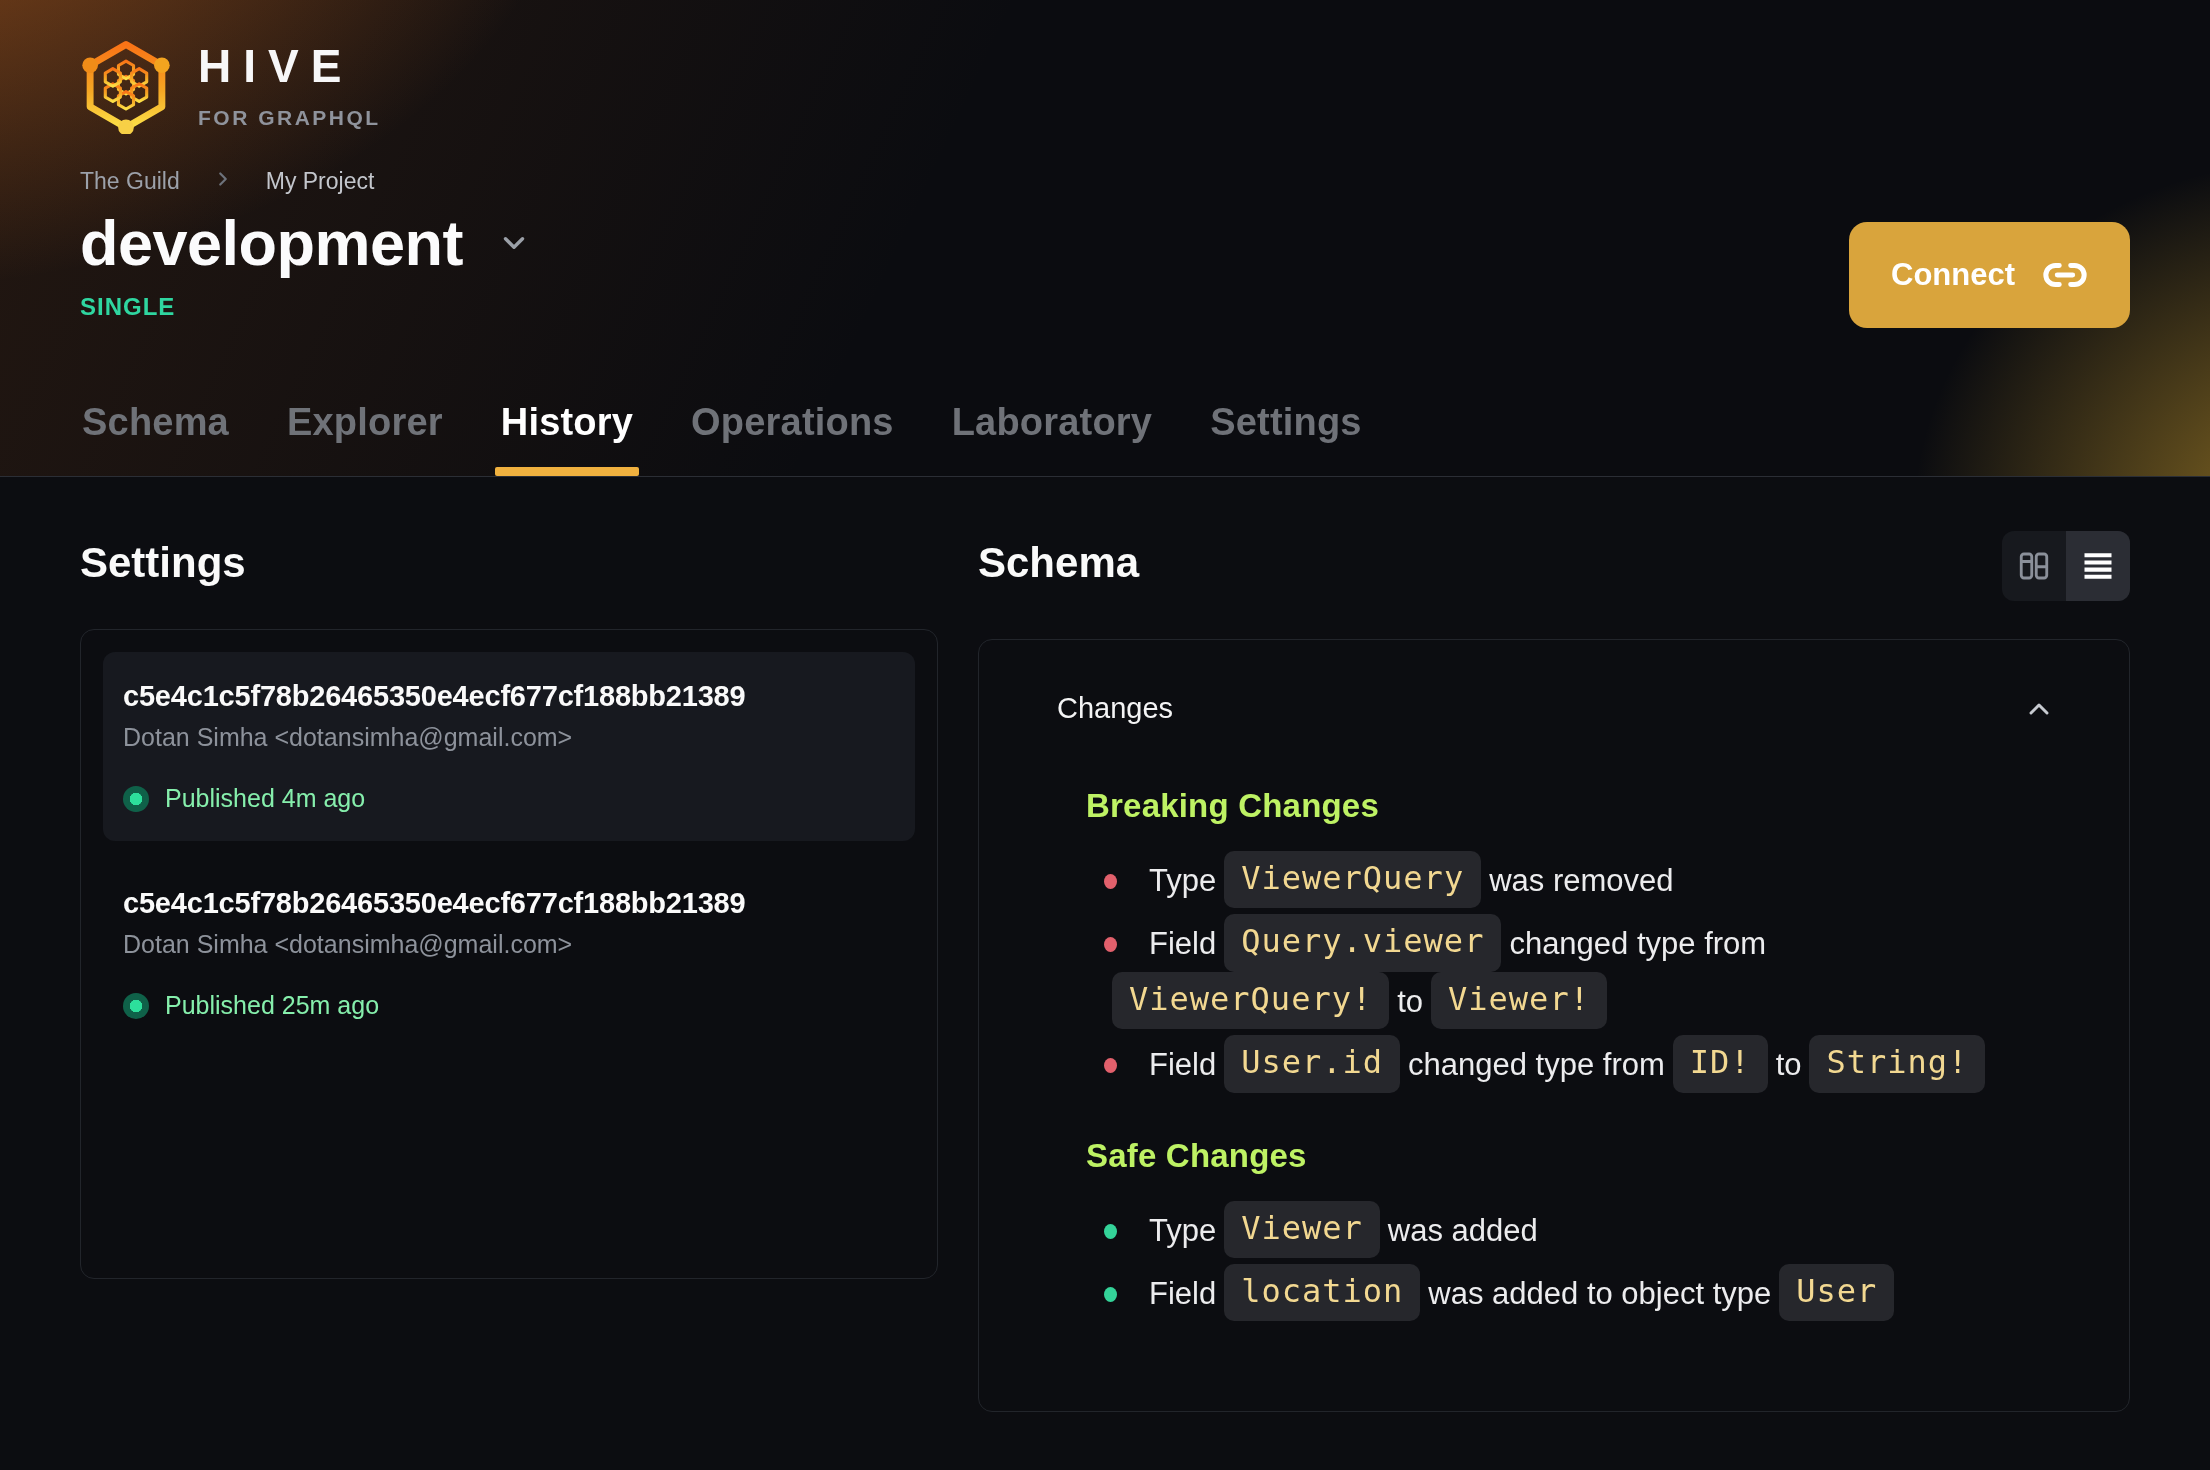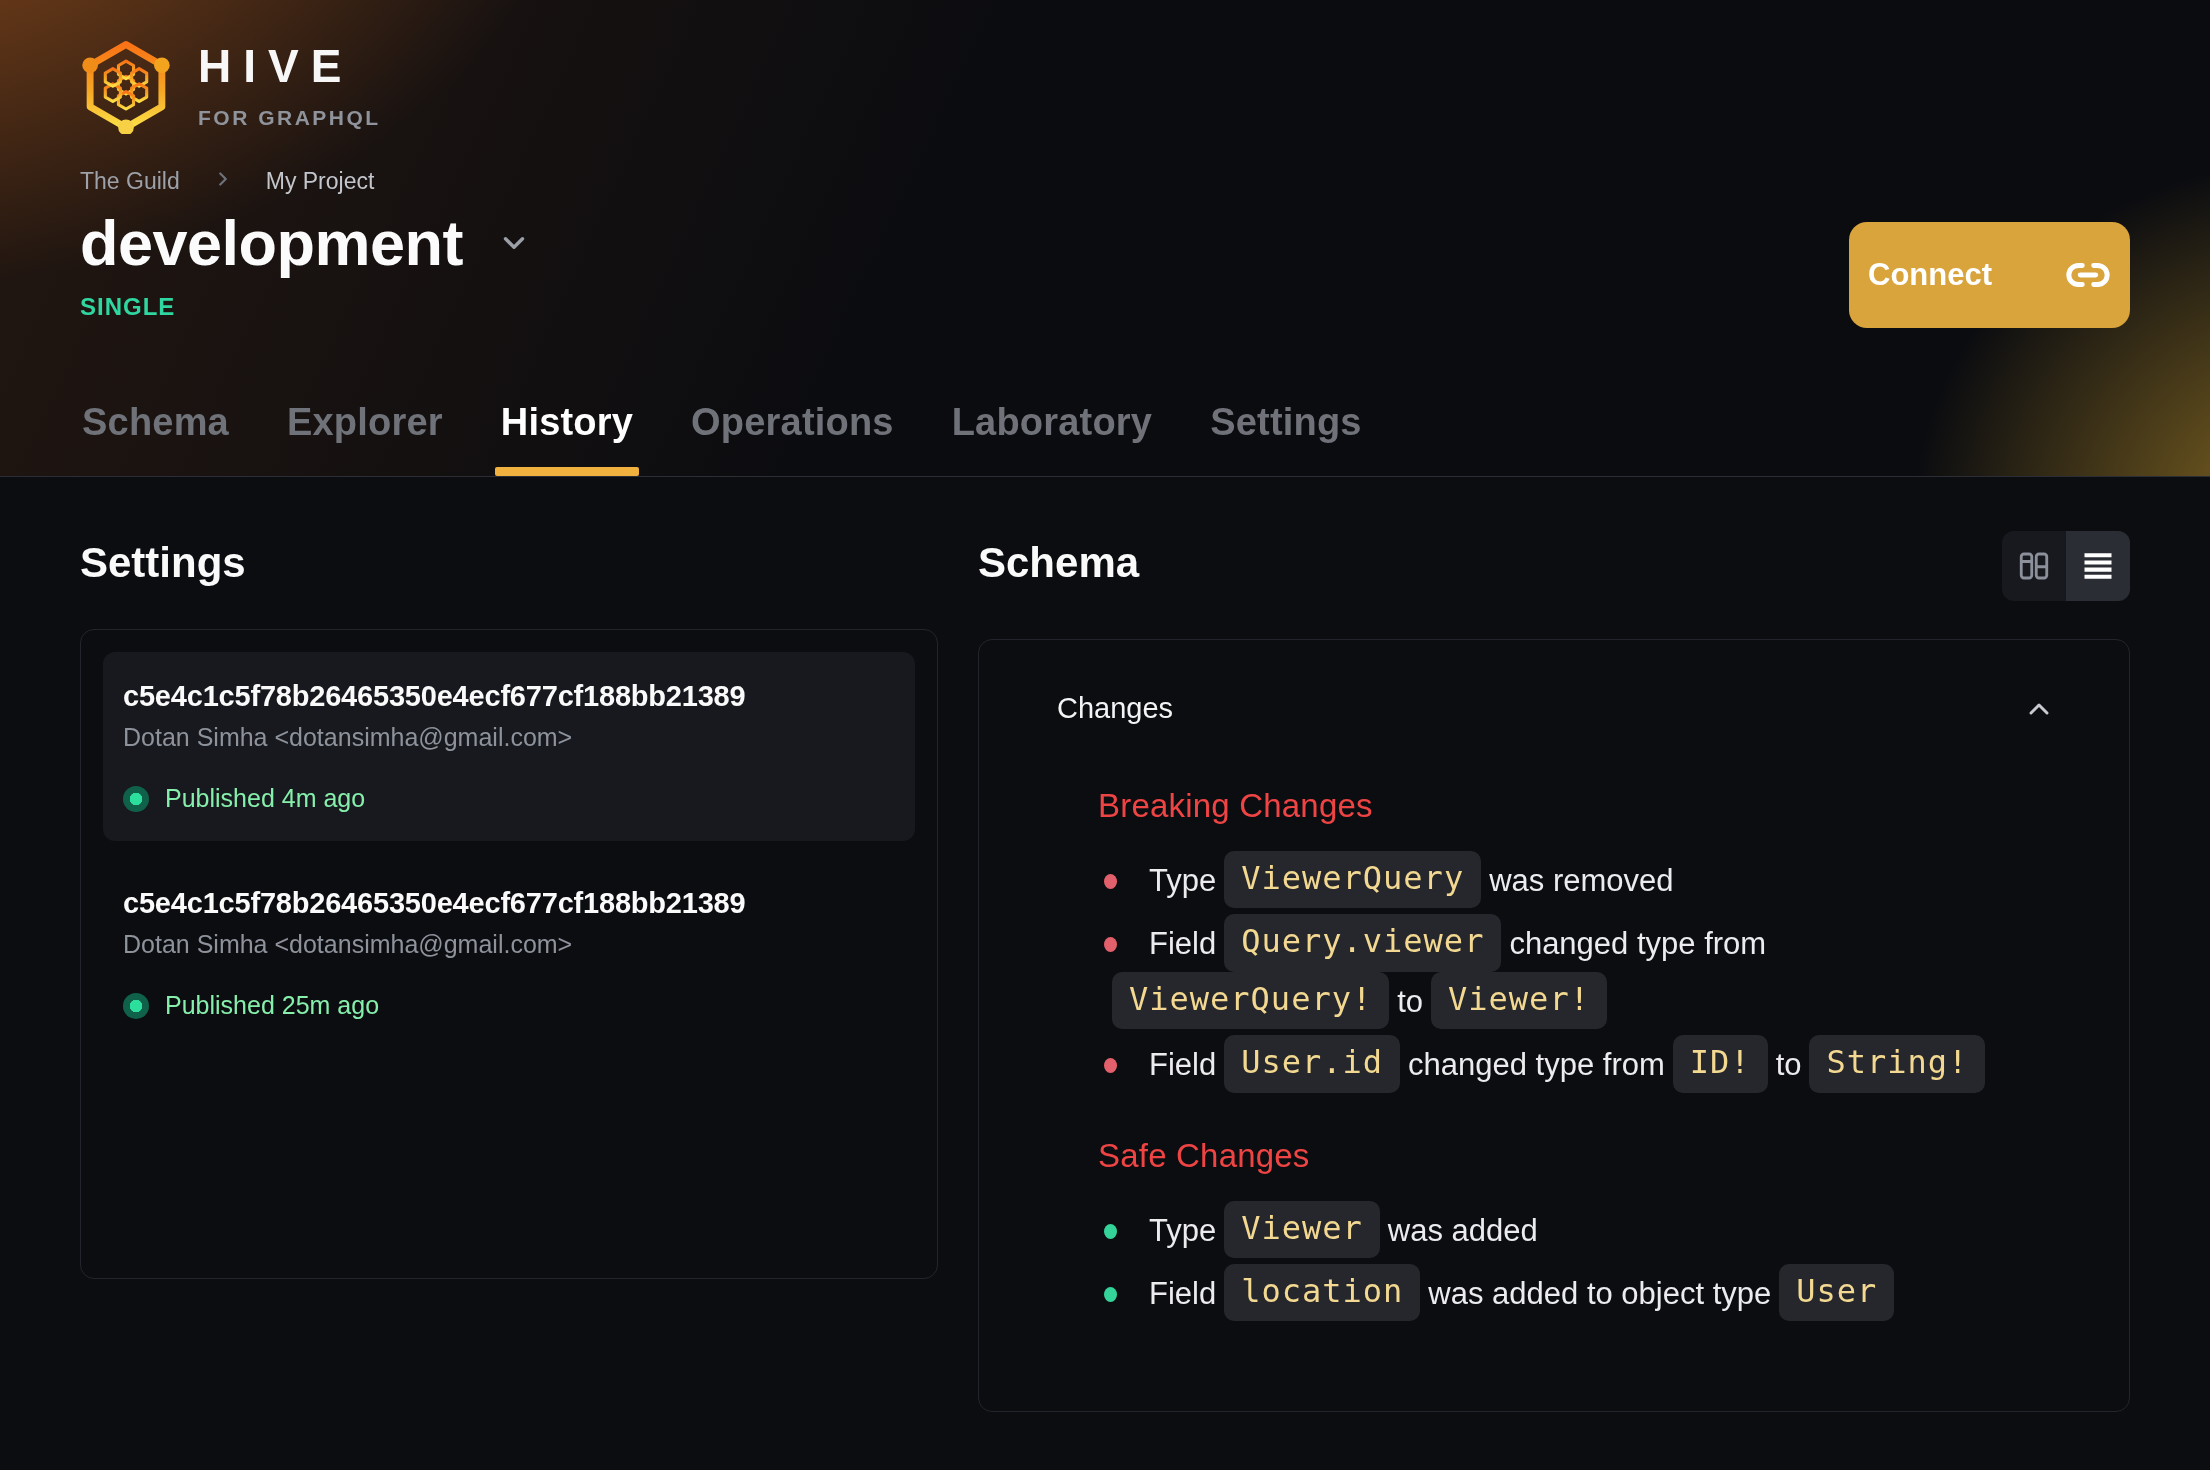--- a/index.html
+++ b/index.html
@@ -28,21 +28,21 @@
   .crumb{cursor:pointer;}
   .crumb-current{color:#c3c6cc;}
   .bc-sep{width:22px;height:22px;stroke:#6d727b;}
   .title-row{display:flex;align-items:center;gap:34px;margin-top:12px;}
   .title-row h1{margin:0;font-size:63px;font-weight:700;color:#fbfbfc;letter-spacing:-.5px;}
   .chev-down{width:34px;height:34px;stroke:#9ba0a8;cursor:pointer;}
   .badge{margin-top:14px;font-size:24px;font-weight:700;letter-spacing:1px;color:#2fd6a0;}
   .connect{
     position:absolute;top:222px;right:80px;width:281px;height:106px;
     display:flex;align-items:center;justify-content:space-between;
-    padding:0 19px;box-sizing:border-box;border:none;cursor:pointer;
+    padding:0 42px;box-sizing:border-box;border:none;cursor:pointer;
     border-radius:18px;background:#d9a43c;color:#fff;
     font-family:inherit;font-size:31px;font-weight:700;
   }
   .connect svg{width:46px;height:46px;stroke:#fff;}
   .tabs{position:absolute;left:80px;bottom:0;display:flex;gap:54px;}
   .tab{
     position:relative;padding:0 2px 32px 2px;cursor:pointer;
     font-size:38px;font-weight:700;color:#6f7278;letter-spacing:.2px;
   }
   .tab.active{color:#ffffff;}
@@ -84,21 +84,21 @@
   .changes-panel{
     margin-top:38px;height:773px;box-sizing:border-box;
     border:1px solid #22252b;border-radius:14px;
     padding:52px 74px 0 78px;overflow:hidden;
   }
   .changes-head{display:flex;align-items:center;justify-content:space-between;}
   .changes-head span{font-size:29px;color:#f4f4f5;}
   .chev-up{width:32px;height:32px;stroke:#c7cad0;cursor:pointer;}
   .change-section{margin-top:62px;padding-left:25px;}
   .change-section:last-child{margin-top:44px;}
-  .change-section h3{margin:16px;font-size:33px;font-weight:400;color:#ef4444;letter-spacing:.2px;}
+  .change-section h3{margin:4px;font-size:33px;font-weight:700;color:#bef264;letter-spacing:.2px;}
   .change-list{list-style:none;margin:26px 0 0 0;padding:0 0 0 22px;}
   .change-item{font-size:31px;color:#ececee;line-height:1.78;margin-bottom:6px;max-width:965px;}
   .bullet{
     display:inline-block;width:13px;height:15px;border-radius:50%;
     margin-right:32px;vertical-align:2px;
   }
   .code{
     display:inline-block;margin:0 8px;padding:4px 17px 7px 17px;border-radius:10px;
     background:#26272c;color:#f2d891;
     font-family:"DejaVu Sans Mono", monospace;font-size:32px;line-height:1.45;

